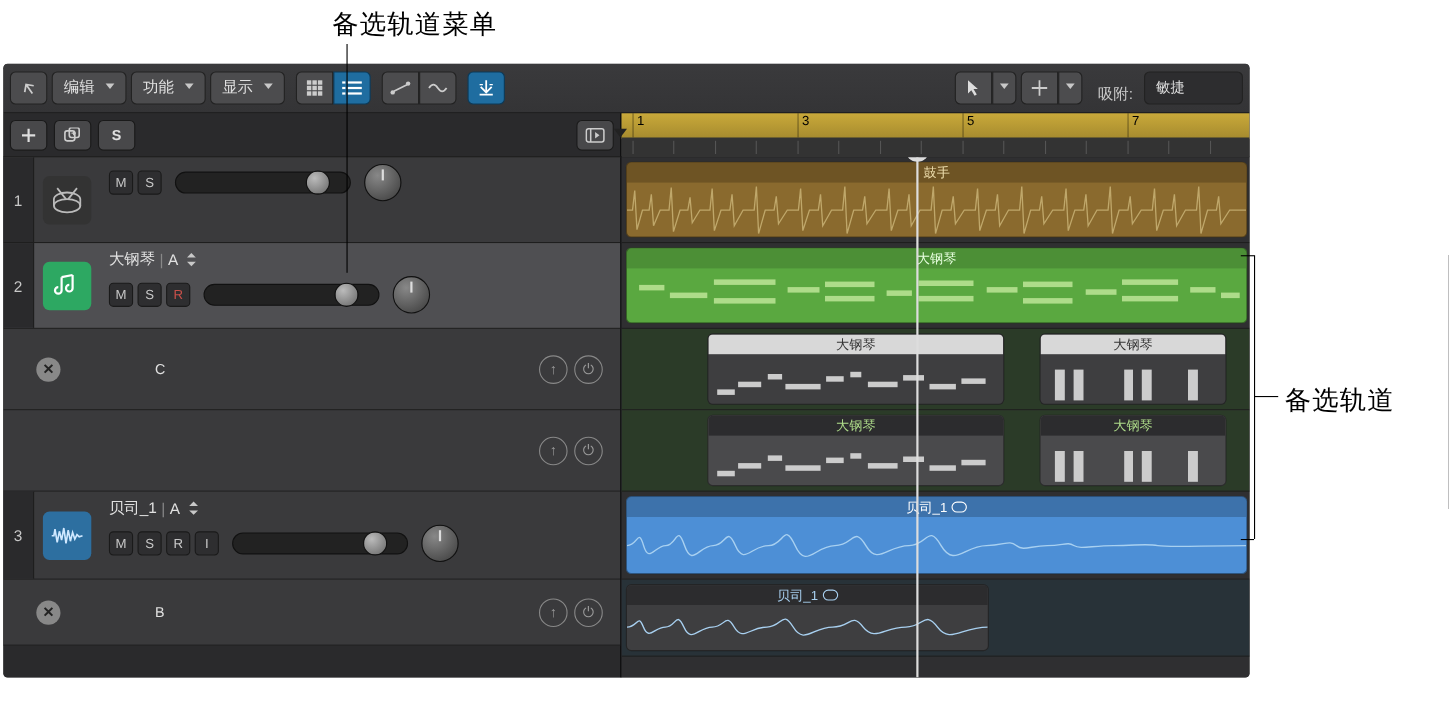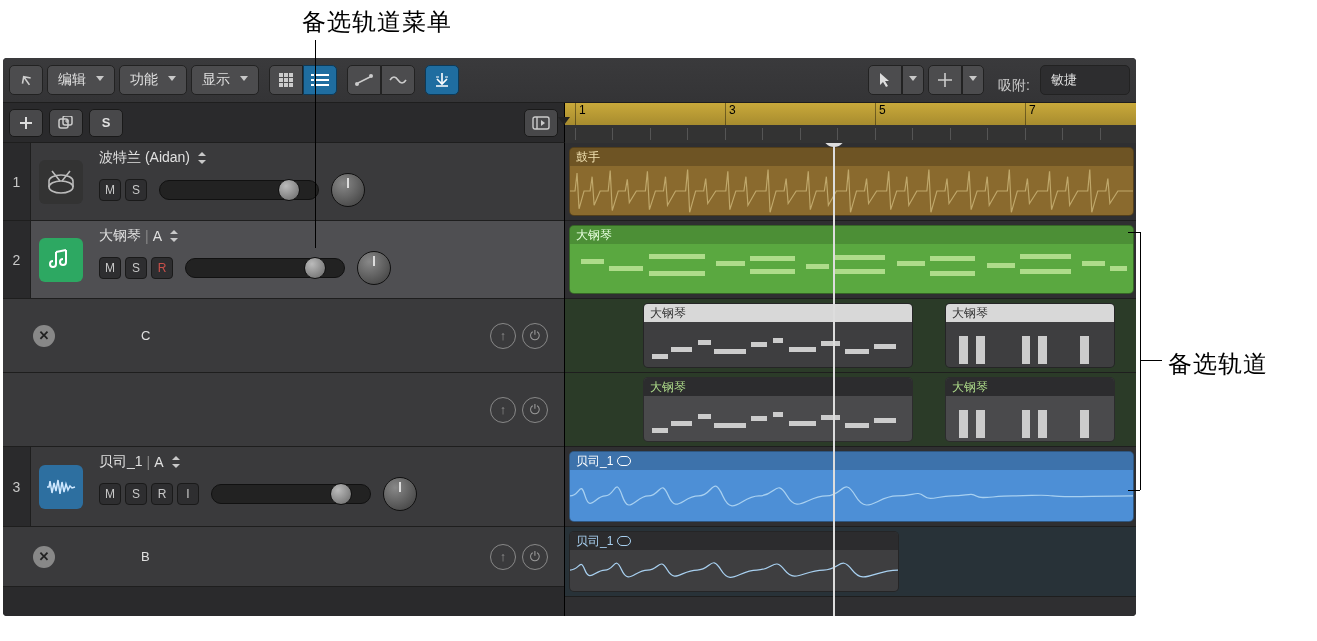--- a/index.html
+++ b/index.html
@@ -331,21 +331,21 @@
     top:4px;bottom:4px;
     border-radius:5px;
     overflow:hidden;
     border:1px solid rgba(0,0,0,.4);
   }
   .region .hdr{
     height:18px;
     font-size:12px;
     padding:1px 6px;
     color:#fff;
-    display:flex;align-items:center;gap:4px;
+    display:flex;align-items:center;gap:4px;justify-content:center;
   }
   .region .body{
     position:absolute;
     top:18px;left:0;right:0;bottom:0;
   }
   .reg-brown{background:var(--brown);}
   .reg-brown .hdr{background:rgba(0,0,0,.2);color:#f0e0b0;}
   .reg-green{background:var(--green);}
   .reg-green .hdr{background:rgba(0,0,0,.15);color:#e8ffe0;}
   .reg-green-off{background:#4a4a4c;}
@@ -553,24 +553,20 @@
         <div class="ticon">
           <div class="ticon-inner drums">
             <svg width="30" height="26" viewBox="0 0 30 26">
                 <ellipse cx="15" cy="18" rx="12" ry="6" fill="none" stroke="#bbb" stroke-width="1.6"></ellipse>
                 <path d="M3 18 L3 12 A12 6 0 0 1 27 12 L27 18" fill="none" stroke="#bbb" stroke-width="1.6"></path>
                 <path d="M6 2 L14 12 M24 2 L16 12" stroke="#bbb" stroke-width="1.6"></path>
               </svg>
           </div>
         </div>
         <div class="tbody">
-          <div class="tname">
-            <span>波特兰 (Aidan)</span>
-            <span class="caret-ud"></span>
-          </div>
           <div class="trow2">
             <div class="chip">M</div>
             <div class="chip">S</div>
             <div class="slider">
                 <div class="slider-thumb" style="left:118px;"></div>
               </div>
             <div class="knob"></div>
           </div>
         </div>
       </div>

